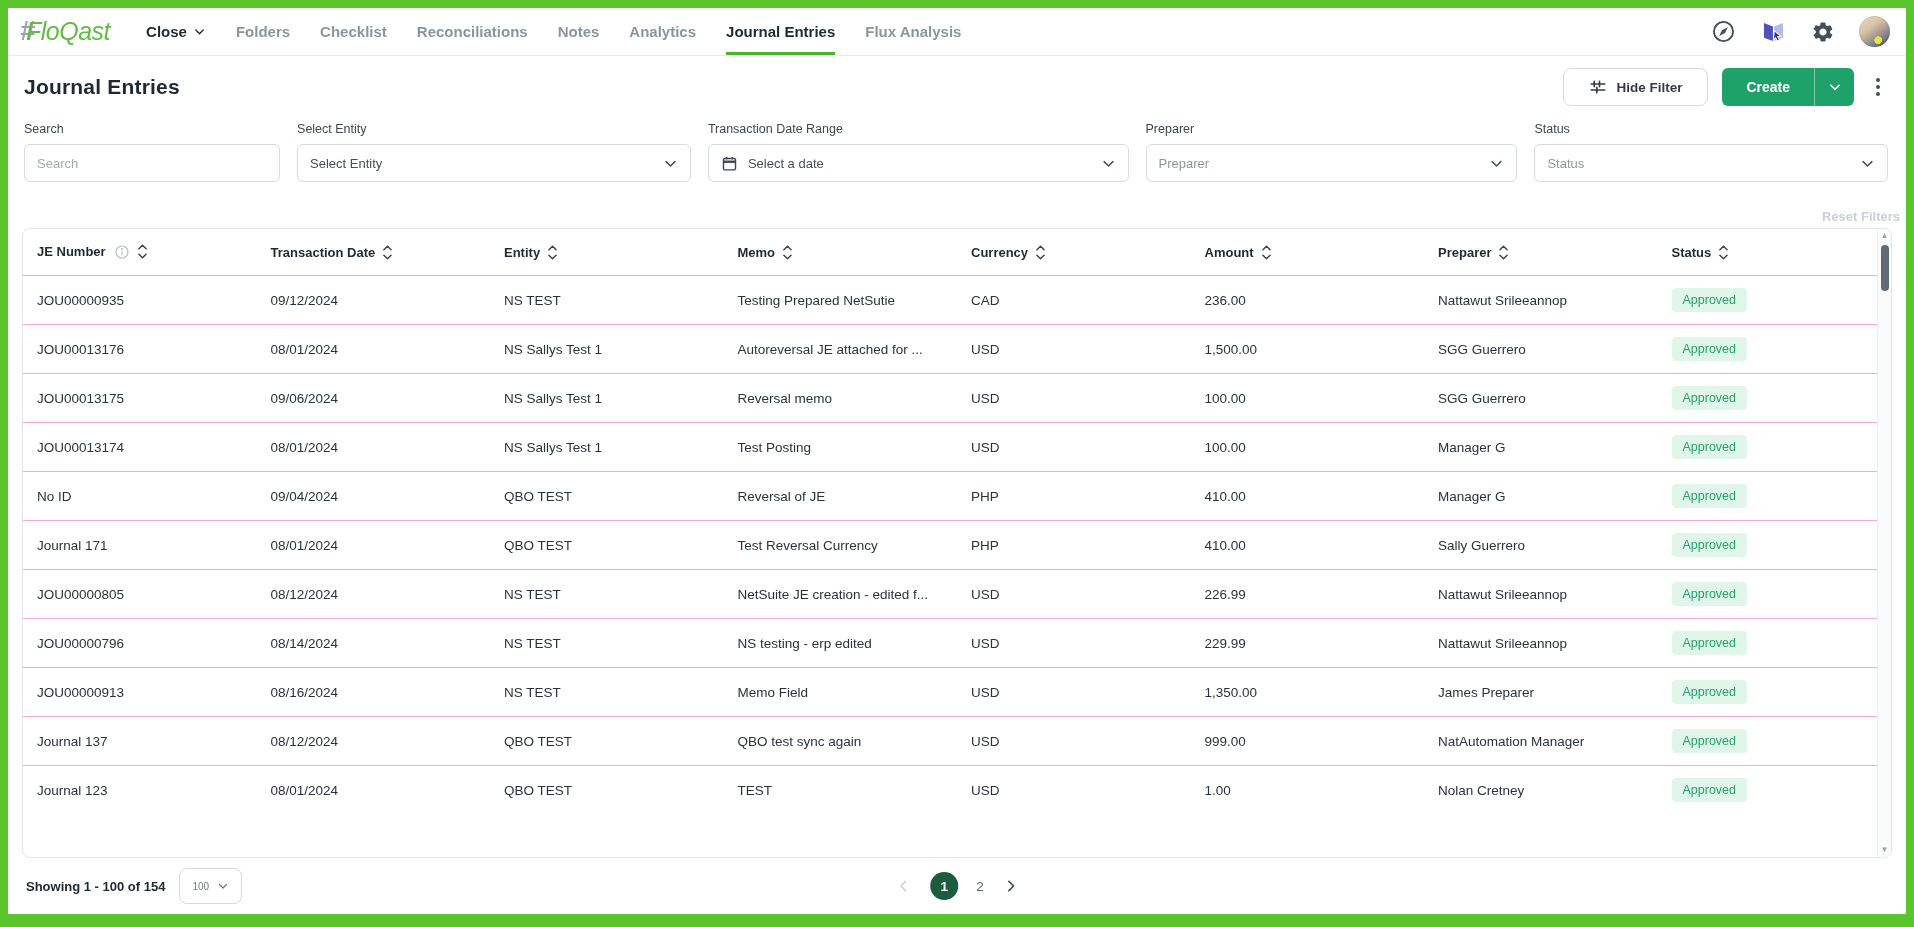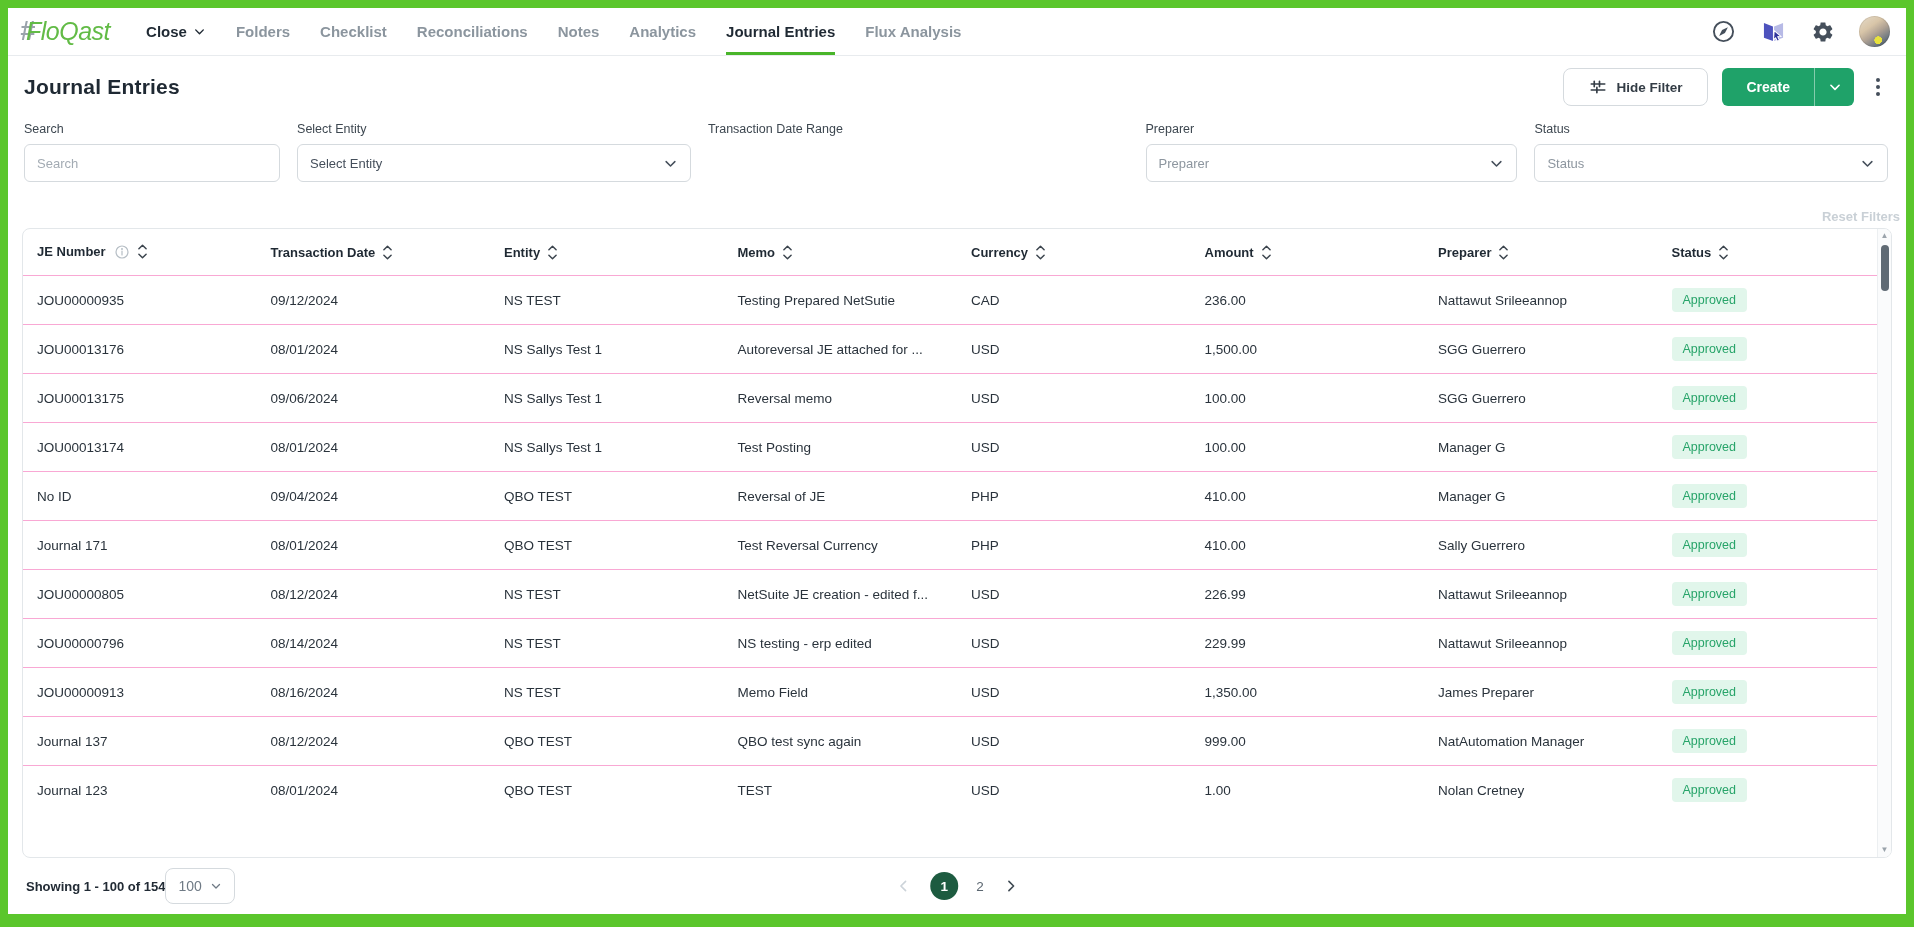--- a/index.html
+++ b/index.html
@@ -69,22 +69,22 @@
   .badge { display:inline-block; padding:5px 11px; border-radius:4px; background:#e1f6eb; color:#27a469; font-size:12.5px; }
 
   
   .vscroll { position:absolute; top:0; right:0; bottom:0; width:14px; background:#fafbfc; border-left:1px solid #eceff1; display:flex; flex-direction:column; align-items:center; }
   .vscroll .arr { font-size:8px; color:#9aa3ab; line-height:14px; cursor:pointer; }
   .vscroll .thumb { width:8px; height:46px; border-radius:4px; background:#5f6a74; margin-top:2px; cursor:grab; }
   .vscroll .spacer { flex:1; }
 
   
   .pfooter { flex:0 0 56px; display:flex; align-items:center; padding:0 18px; position:relative; }
-  .showing { font-size:13px; font-weight:bold; color:#222b35; }
-  .psize { display:flex; align-items:center; gap:8px; height:36px; padding:0 12px; border:1px solid #d5dade; border-radius:8px; font-size:14px; color:#6f7a85; cursor:pointer; }
+  .showing { font-size:13px; font-weight:bold; color:#222b35; margin-right:14px; }
+  .psize { display:flex; align-items:center; gap:8px; height:36px; padding:0 12px; border:1px solid #d5dade; border-radius:8px; font-size:10px; color:#6f7a85; cursor:pointer; }
   .pagination { position:absolute; left:50%; transform:translateX(-50%); display:flex; align-items:center; gap:18px; }
   .pg-chev { display:flex; cursor:pointer; }
   .pg-num { font-size:13.5px; color:#5b6670; cursor:pointer; }
   .pg-num.current { width:28px; height:28px; border-radius:50%; background:#1d5b40; color:#fff; display:flex; align-items:center; justify-content:center; font-weight:bold; }
 </style>
 </head>
 <body>
 
 <div class="frame">
 
@@ -189,20 +189,36 @@
         <span class="ph-dark">Select Entity</span>
         <span class="chev">
             <svg width="15" height="15" viewBox="0 0 24 24" fill="none" stroke="#454f5b" stroke-width="2.4" stroke-linecap="round" stroke-linejoin="round">
               <polyline points="5 9 12 16 19 9"></polyline>
             </svg>
           </span>
       </div>
     </div>
     <div class="filter f-date">
       <span class="flabel">Transaction Date Range</span>
+      <div class="fbox select">
+        <span class="cal-icon">
+            <svg width="17" height="17" viewBox="0 0 24 24" fill="none" stroke="#3d4750" stroke-width="2">
+              <rect x="3.5" y="5" width="17" height="16" rx="1.8"></rect>
+              <line x1="3.5" y1="9.5" x2="20.5" y2="9.5" stroke-width="3.4"></line>
+              <line x1="8" y1="2.8" x2="8" y2="6.2"></line>
+              <line x1="16" y1="2.8" x2="16" y2="6.2"></line>
+            </svg>
+          </span>
+        <span class="ph-dark">Select a date</span>
+        <span class="chev">
+            <svg width="15" height="15" viewBox="0 0 24 24" fill="none" stroke="#454f5b" stroke-width="2.4" stroke-linecap="round" stroke-linejoin="round">
+              <polyline points="5 9 12 16 19 9"></polyline>
+            </svg>
+          </span>
+      </div>
     </div>
     <div class="filter f-preparer">
       <span class="flabel">Preparer</span>
       <div class="fbox select">
         <span class="ph-gray">Preparer</span>
         <span class="chev">
             <svg width="15" height="15" viewBox="0 0 24 24" fill="none" stroke="#454f5b" stroke-width="2.4" stroke-linecap="round" stroke-linejoin="round">
               <polyline points="5 9 12 16 19 9"></polyline>
             </svg>
           </span>

